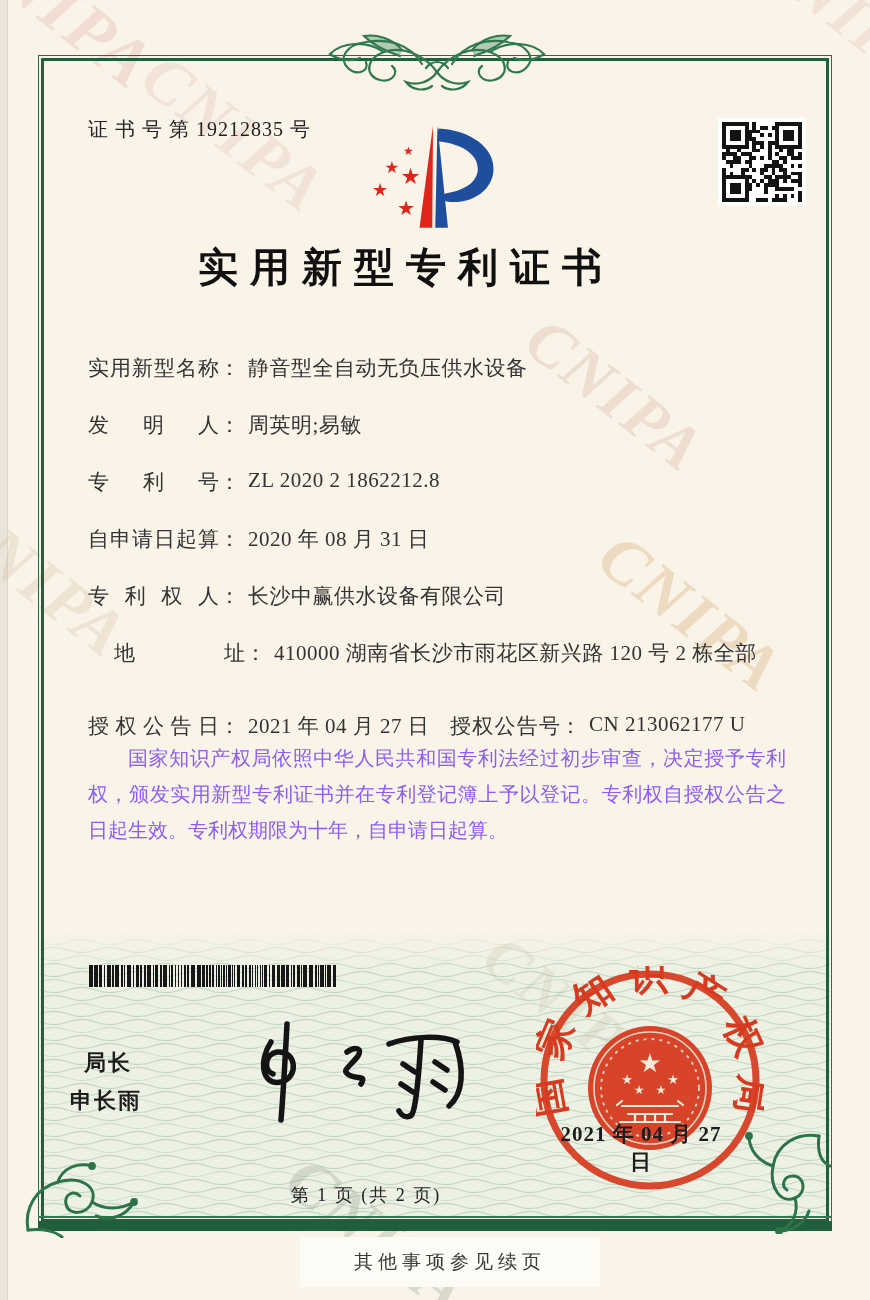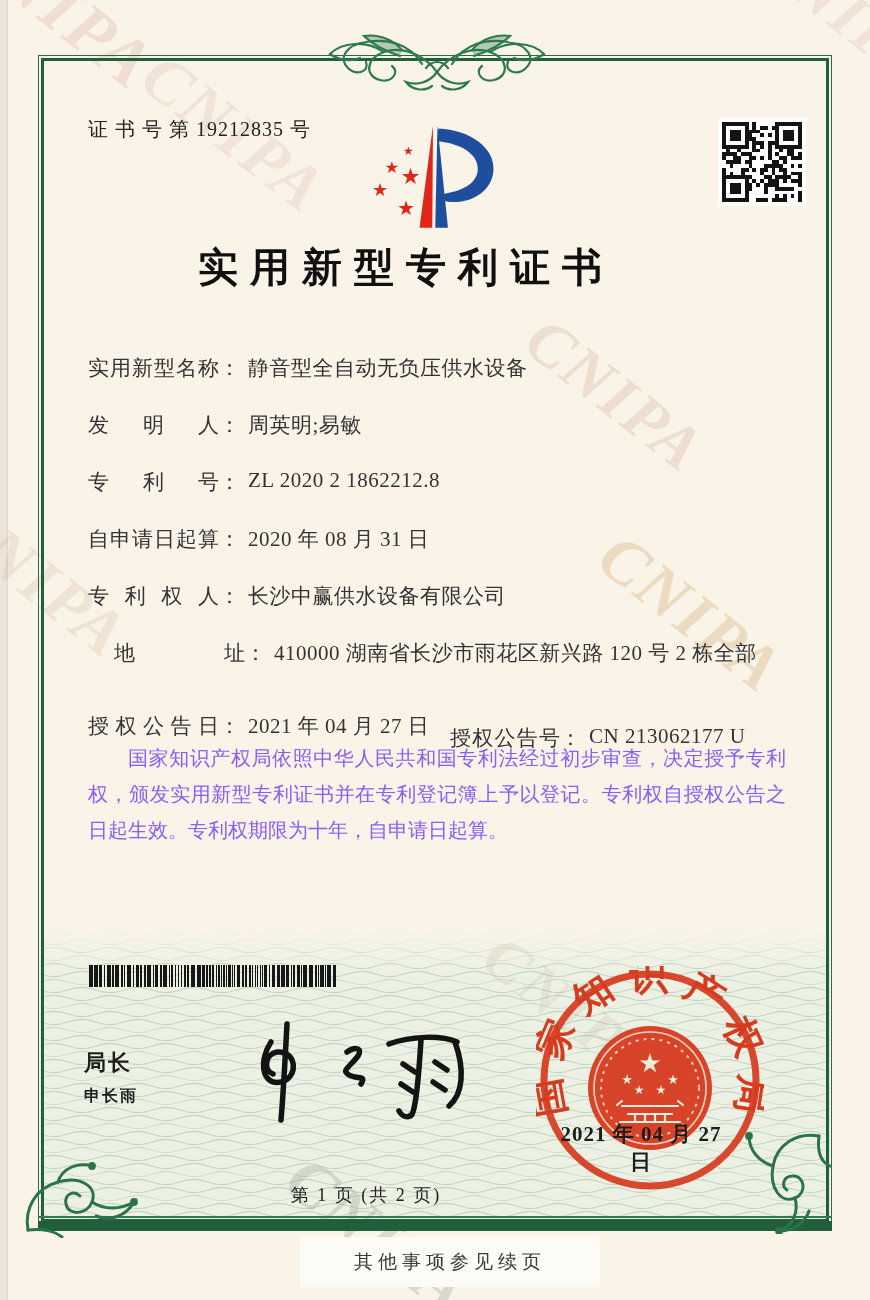--- a/index.html
+++ b/index.html
@@ -30,32 +30,32 @@
   .qr-box{left:718px;top:118px;width:88px;height:88px;background:#fff;padding:0;}
   .qr-box svg{position:absolute;left:4px;top:4px;}
   .logo{left:358px;top:118px;}
   .title{left:0;top:240px;width:812px;text-align:center;font-size:40px;font-weight:bold;
          letter-spacing:12px;color:#101010;}
   
   .frow{position:absolute;left:88px;width:700px;height:32px;font-size:21px;color:#333;}
   .flabel{display:inline-block;width:131px;text-align:justify;text-align-last:justify;vertical-align:top;}
   .fcolon{display:inline-block;vertical-align:top;}
   .fvalue{display:inline-block;margin-left:8px;vertical-align:top;letter-spacing:0.5px;}
-  .fgroup2{position:absolute;left:362px;top:12px;white-space:nowrap;}
+  .fgroup2{position:absolute;left:362px;top:0;white-space:nowrap;}
   .fgroup2 .flabel{width:110px;}
   
   .body-text{left:88px;top:740px;width:698px;font-size:20px;line-height:36px;
              text-align:justify;color:#8b5cf6;}
   .body-text p{margin:0;text-indent:2em;}
   
   .barcode{left:88px;top:965px;}
   
   .officer-role{left:84px;top:1048px;font-size:22px;font-weight:600;color:#1d1d1b;
                 font-family:"Liberation Sans","DejaVu Sans",sans-serif;letter-spacing:2px;}
-  .officer-name{left:84px;top:1086px;font-size:16px;font-weight:600;color:#1d1d1b;
+  .officer-name{left:70px;top:1086px;font-size:22px;font-weight:600;color:#1d1d1b;
                 font-family:"Liberation Sans","DejaVu Sans",sans-serif;letter-spacing:2px;}
   .signature{left:243px;top:1012px;}
   
   .seal{left:536px;top:966px;}
   .seal-date{left:548px;top:1120px;width:186px;text-align:center;font-size:21px;
              letter-spacing:1px;color:#1c1c1c;font-weight:bold;}
   
   .page-info{left:0;top:1183px;width:732px;text-align:center;font-size:18px;
              letter-spacing:2px;color:#222;}
   .note-box{left:300px;top:1237px;width:300px;height:50px;background:#fdfbf5;

